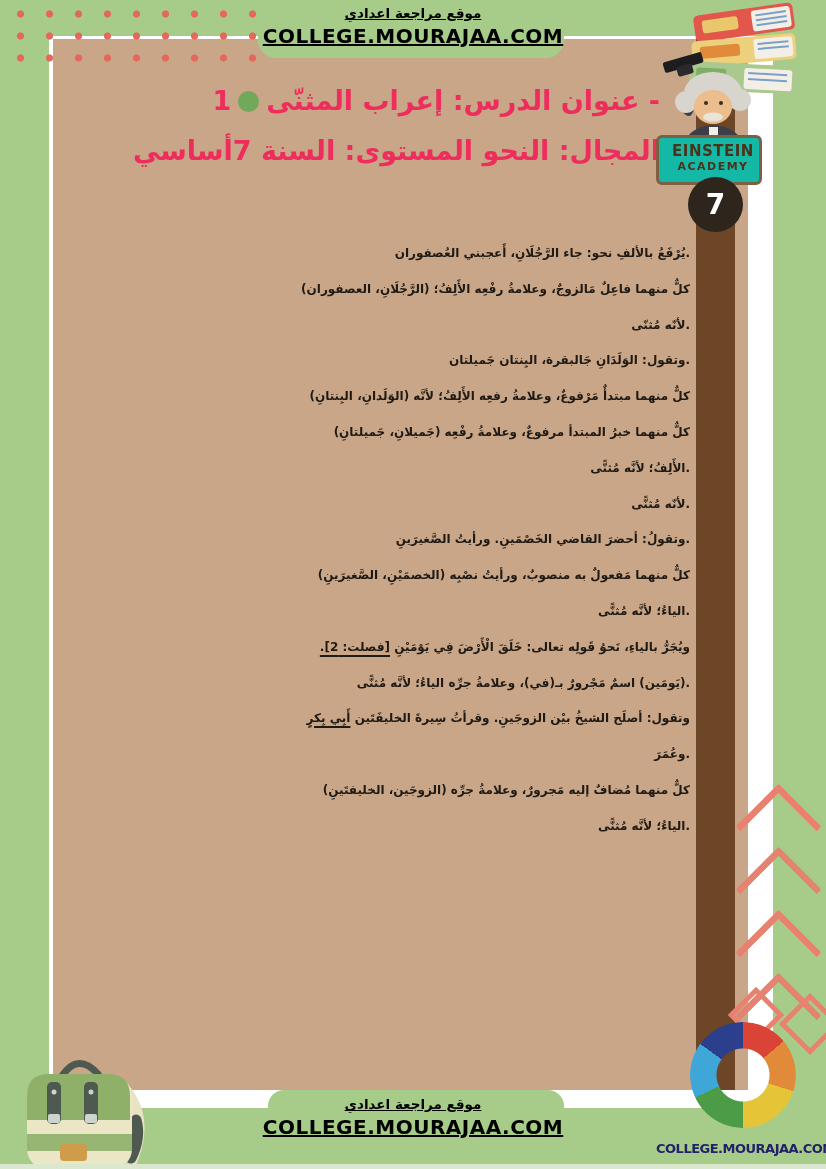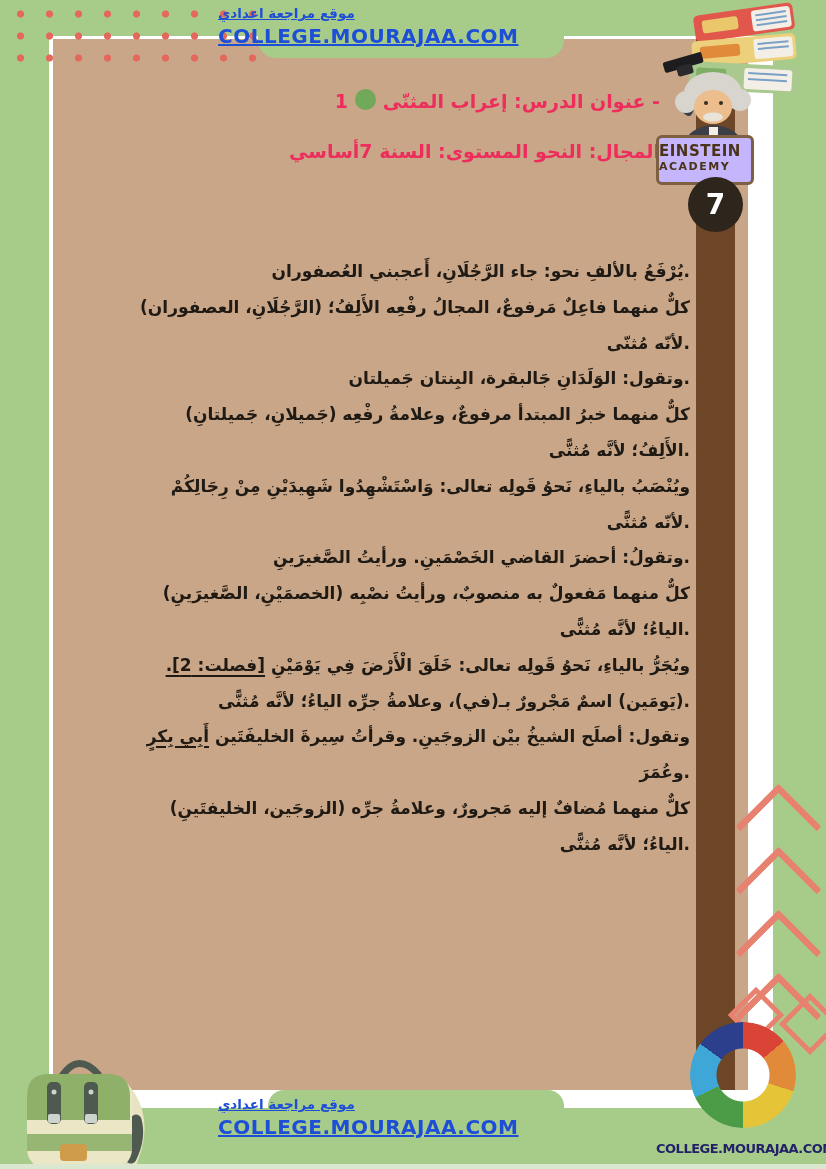--- a/index.html
+++ b/index.html
@@ -11,48 +11,48 @@
   .panel{position:absolute;left:53px;top:39px;width:695px;height:1051px;background:#c8a687;z-index:2;}
   .brown-stripe{position:absolute;left:696px;top:39px;width:39px;height:1051px;background:#6d4527;z-index:2;}
 
   
   .header-bar{position:absolute;left:0;top:0;width:826px;height:36px;background:#a7cc8a;z-index:4;}
   .header-tab{position:absolute;left:258px;top:0;width:306px;height:58px;background:#a7cc8a;border-radius:0 0 18px 18px;z-index:4;}
   .footer-bar{position:absolute;left:0;top:1108px;width:826px;height:57px;background:#a7cc8a;z-index:4;}
   .footer-tab{position:absolute;left:268px;top:1090px;width:296px;height:30px;background:#a7cc8a;border-radius:16px 16px 0 0;z-index:4;}
   .bottom-strip{position:absolute;left:0;top:1164px;width:826px;height:5px;background:#dce7d0;z-index:8;}
 
-  .banner-text{position:absolute;width:390px;text-align:left;color:#1d4ed8;z-index:7;}
+  .banner-text{position:absolute;width:390px;text-align:center;color:#000000;z-index:7;}
   .banner-text.top{left:218px;top:3px;}
   .banner-text.bottom{left:218px;top:1094px;}
   .banner-ar{font-size:13.5px;font-weight:bold;text-decoration:underline;line-height:20px;}
   .banner-url{font-size:20px;font-weight:bold;text-decoration:underline;letter-spacing:0.5px;line-height:26px;}
 
   
   .dots{position:absolute;left:0;top:0;width:264px;height:62px;z-index:5;
         background-image:radial-gradient(circle,#e4685c 3.2px,rgba(0,0,0,0) 4px);
         background-size:29px 22px;background-position:6px 3px;}
 
   
   .title{position:absolute;left:60px;top:76px;width:600px;direction:rtl;text-align:right;
-         color:#ee2d5d;font-weight:bold;font-size:19px;line-height:50px;z-index:3;}
+         color:#ee2d5d;font-weight:bold;font-size:27px;line-height:50px;z-index:3;}
   .green-dot{display:inline-block;width:21px;height:21px;border-radius:50%;background:#72a85a;
              margin:0 7px;vertical-align:-2px;}
 
   
-  .body-text{position:absolute;left:56px;top:254px;width:634px;direction:rtl;text-align:right;
-             color:#201a14;font-weight:bold;font-size:17px;line-height:35.8px;z-index:3;overflow:hidden;}
+  .body-text{position:absolute;left:56px;top:236px;width:634px;direction:rtl;text-align:right;
+             color:#201a14;font-weight:bold;font-size:12px;line-height:35.8px;z-index:3;overflow:hidden;}
   .bline{white-space:nowrap;}
   .u{text-decoration:underline;text-decoration-thickness:2px;text-underline-offset:4px;}
 
   
   .books{position:absolute;left:688px;top:2px;width:118px;height:95px;z-index:5;}
   .einstein{position:absolute;left:655px;top:45px;width:100px;height:105px;z-index:5;}
-  .sign{position:absolute;left:656px;top:135px;width:92px;height:44px;background:#c4b5fd;
-        border:3px solid #7d5f41;border-radius:6px;z-index:6;color:#4a3319;}
+  .sign{position:absolute;left:656px;top:135px;width:92px;height:44px;background:#14b8a6;
+        border:3px solid #7d5f41;border-radius:6px;z-index:6;text-align:center;color:#4a3319;padding-left:8px;}
   .sign-l1{font-size:15px;font-weight:bold;letter-spacing:0.5px;line-height:20px;margin-top:3px;}
   .sign-l2{font-size:11px;font-weight:bold;letter-spacing:1.5px;line-height:12px;}
   .badge7{position:absolute;left:688px;top:177px;width:55px;height:55px;border-radius:50%;
           background:#2e261d;color:#ffffff;font-size:28px;font-weight:bold;text-align:center;
           line-height:55px;z-index:6;}
 
   
   .chev{position:absolute;width:54px;height:54px;border-top:7px solid #e88270;border-left:7px solid #e88270;
         transform:rotate(45deg);border-radius:3px;z-index:5;left:748px;}
   .chev.c1{top:796px;} .chev.c2{top:859px;} .chev.c3{top:922px;} .chev.c4{top:985px;}
@@ -136,26 +136,26 @@
   </div>
   <div class="badge7">7</div>
 
   <div class="title">
     <div><span>- عنوان الدرس: إعراب المثنّى</span><span class="green-dot"></span><span>1</span></div>
     <div>المجال: النحو المستوى: السنة 7أساسي</div>
   </div>
 
   <div class="body-text">
     <div class="bline">.يُرْفَعُ بالألفِ نحو: جاء الرَّجُلَانِ، أَعجبني العُصفوران</div>
-    <div class="bline">كلٌّ منهما فاعِلٌ مَرفوعٌ، المجالُ رفْعِه الأَلِفُ؛ (الرَّجُلَانِ، العصفوران)</div>
+    <div class="bline">كلٌّ منهما فاعِلٌ مَالزوجٌ، وعلامةُ رفْعِه الأَلِفُ؛ (الرَّجُلَانِ، العصفوران)</div>
     <div class="bline">.لأنّه مُثنّى</div>
     <div class="bline">.وتقول: الوَلَدَانِ جَالبقرة، البِنتان جَميلتان</div>
+    <div class="bline">كلٌّ منهما مبتدأٌ مَرْفوعٌ، وعلامةُ رفعِه الأَلِفُ؛ لأنَّه (الوَلَدانِ، البِنتانِ)</div>
     <div class="bline">كلٌّ منهما خبرُ المبتدأ مرفوعٌ، وعلامةُ رفْعِه (جَميلانِ، جَميلتانِ)</div>
     <div class="bline">.الأَلِفُ؛ لأنَّه مُثنًّى</div>
-    <div class="bline">ويُنْصَبُ بالياءِ، نَحوُ قَولِه تعالى: وَاسْتَشْهِدُوا شَهِيدَيْنِ مِنْ رِجَالِكُمْ</div>
     <div class="bline">.لأنّه مُثنًّى</div>
     <div class="bline">.وتقولُ: أحضرَ القاضي الخَصْمَينِ. ورأيتُ الصَّغيرَينِ</div>
     <div class="bline">كلٌّ منهما مَفعولٌ به منصوبٌ، ورأيتُ نصْبِه (الخصمَيْنِ، الصَّغيرَينِ)</div>
     <div class="bline">.الياءُ؛ لأنَّه مُثنًّى</div>
     <div class="bline"><span>ويُجَرُّ بالياءِ، نَحوُ قَولِه تعالى: خَلَقَ الْأَرْضَ فِي يَوْمَيْنِ </span><span class="u">[فصلت: 2].</span></div>
     <div class="bline">.(يَومَين) اسمٌ مَجْرورٌ بـ(في)، وعلامةُ جرِّه الياءُ؛ لأنَّه مُثنًّى</div>
     <div class="bline"><span>وتقول: أصلَح الشيخُ بيْن الزوجَينِ. وقرأتُ سِيرةَ الخليفَتَين </span><span class="u">أَبِي بِكرٍ</span></div>
     <div class="bline">.وعُمَرَ</div>
     <div class="bline">كلٌّ منهما مُضافٌ إليه مَجرورٌ، وعلامةُ جرِّه (الزوجَين، الخليفتَينِ)</div>
     <div class="bline">.الياءُ؛ لأنَّه مُثنًّى</div>

